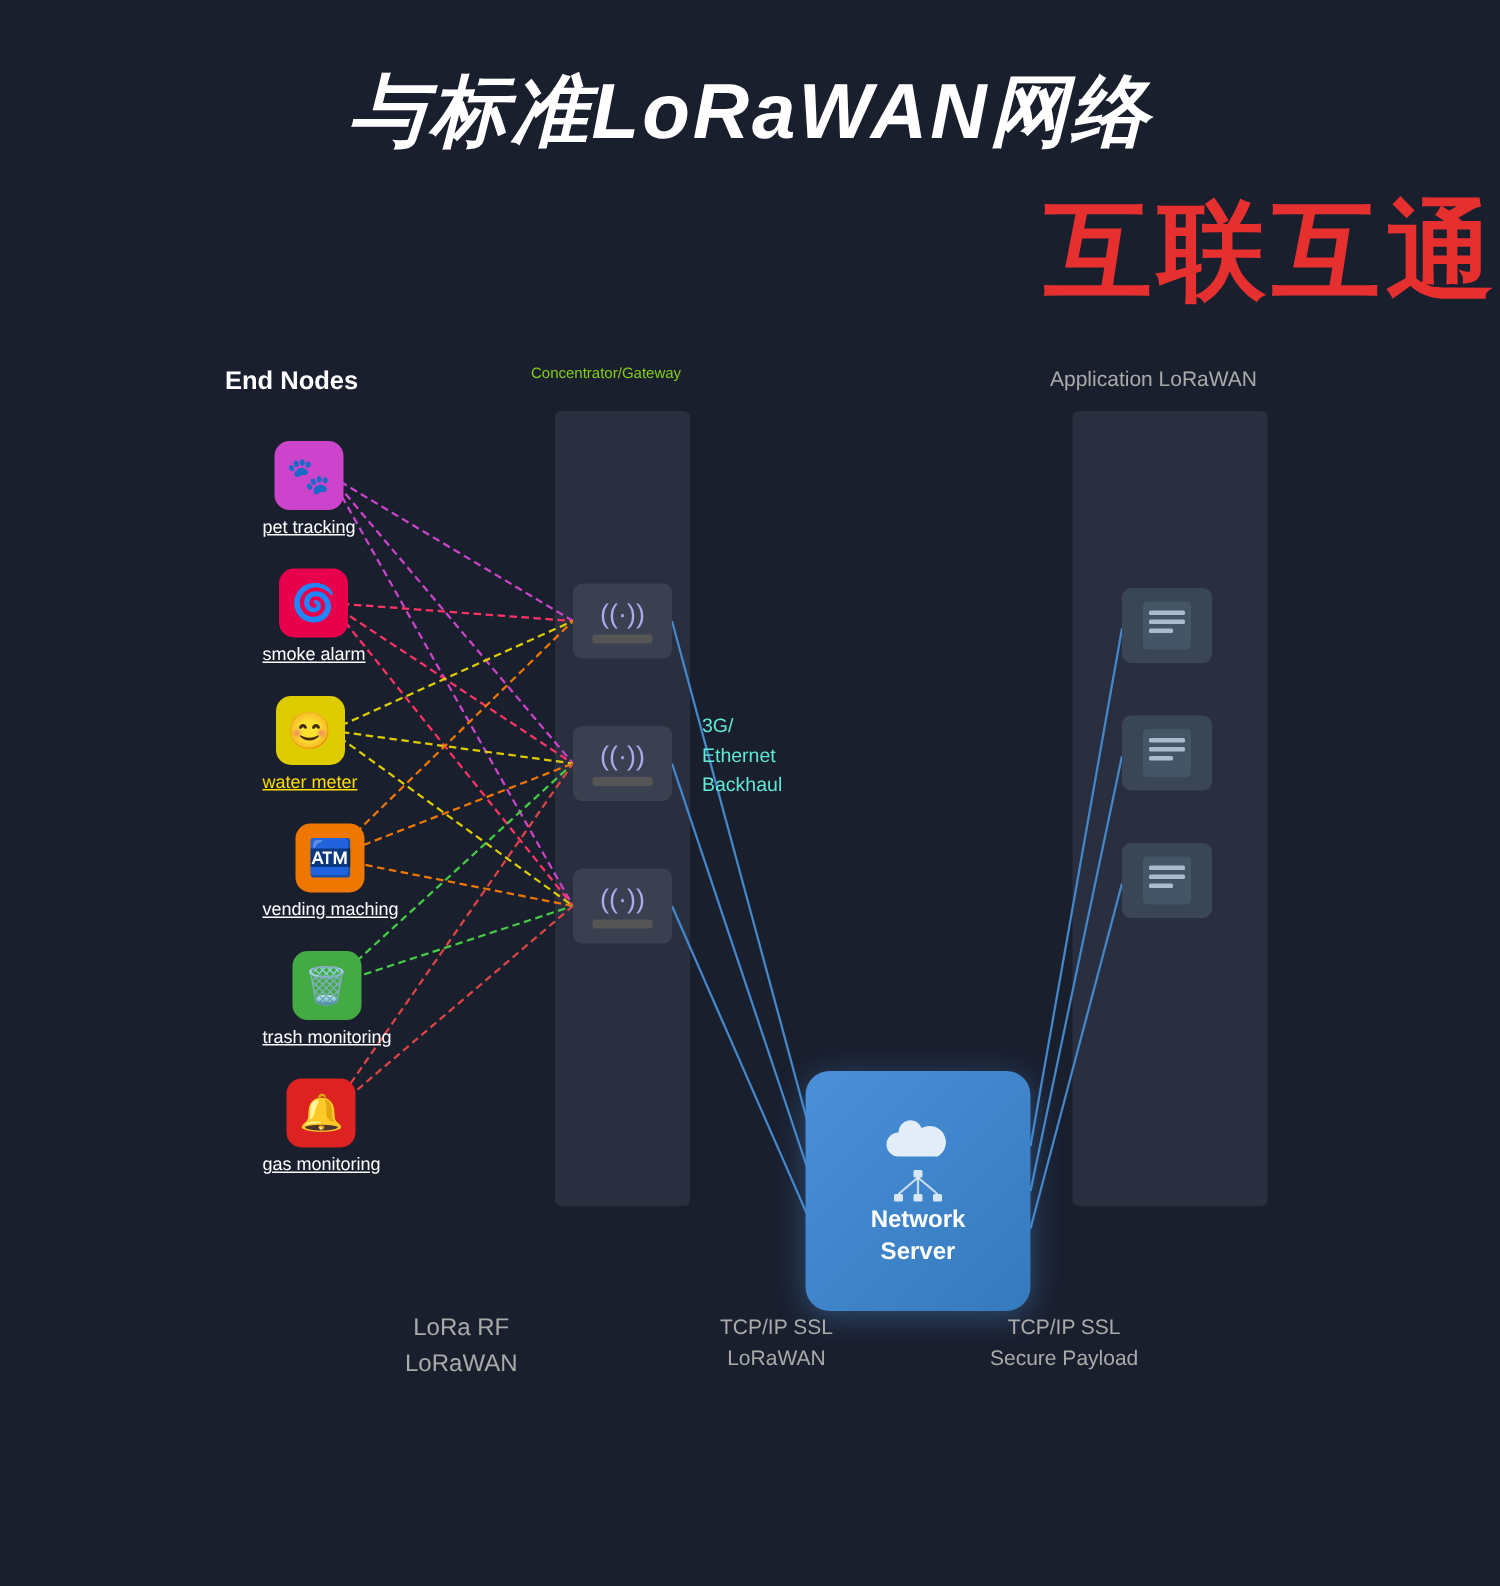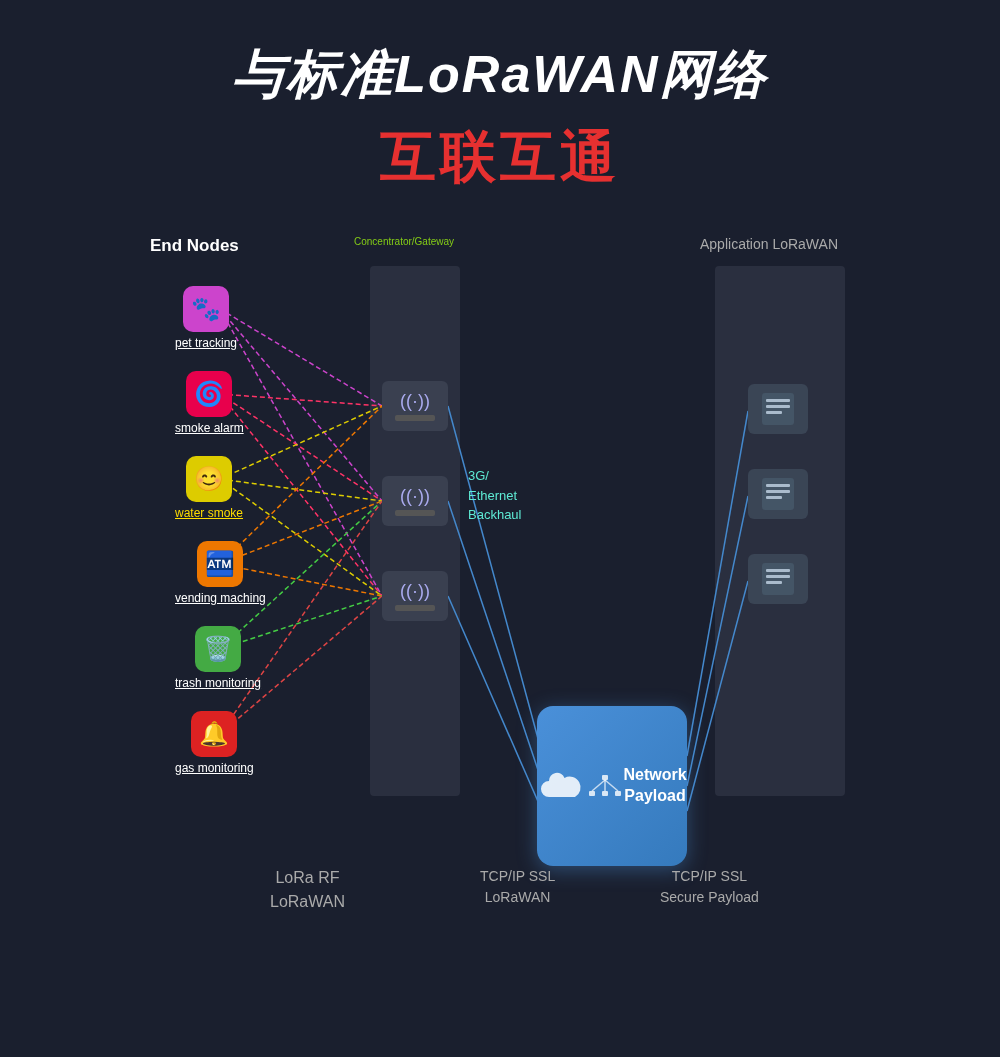--- a/index.html
+++ b/index.html
@@ -21,32 +21,33 @@
 
     .header-line1 {
       font-size: 52px;
       font-weight: bold;
       color: #ffffff;
       letter-spacing: 2px;
       font-style: italic;
     }
 
     .header-line2 {
-      font-size: 56px;
+      font-size: 72px;
       font-weight: bold;
       color: #e63030;
       letter-spacing: 4px;
       margin-top: 10px;
+      text-align: right;
     }
 
     .diagram-area {
       position: relative;
       width: 100%;
       height: 620px;
-      margin-top: 20px;
+      margin-top: 8px;
     }
 
     
     .col-label {
       position: absolute;
       font-size: 15px;
       color: #cccccc;
       font-weight: normal;
       text-align: center;
     }
@@ -153,21 +154,21 @@
     
     .network-server {
       position: absolute;
       left: 537px;
       top: 470px;
       width: 150px;
       height: 160px;
       background: linear-gradient(135deg, #4a90d9, #357abd);
       border-radius: 16px;
       display: flex;
-      flex-direction: row;
+      flex-direction: column;
       align-items: center;
       justify-content: center;
       box-shadow: 0 4px 20px rgba(74, 144, 217, 0.4);
     }
 
     .ns-label {
       font-size: 16px;
       font-weight: bold;
       color: #ffffff;
       text-align: center;
@@ -292,21 +293,21 @@
     <div class="end-node-label">pet tracking</div>
   </div>
 
   <div class="end-node" style="top: 135px">
     <div class="end-node-icon" style="background-color: #e8004c;">🌀</div>
     <div class="end-node-label">smoke alarm</div>
   </div>
 
   <div class="end-node" style="top: 220px">
     <div class="end-node-icon" style="background-color: #ddcc00;">😊</div>
-    <div class="end-node-label" style="color: #ffdd00;">water smoke</div>
+    <div class="end-node-label" style="color: #ffdd00;">water meter</div>
   </div>
 
   <div class="end-node" style="top: 305px">
     <div class="end-node-icon" style="background-color: #ee7700;">🏧</div>
     <div class="end-node-label">vending maching</div>
   </div>
 
   <div class="end-node" style="top: 390px">
     <div class="end-node-icon" style="background-color: #44aa44;">🗑️</div>
     <div class="end-node-label">trash monitoring</div>
@@ -346,21 +347,21 @@
       <rect x="15" y="2" width="6" height="5" rx="1" fill="white" opacity="0.8"></rect>
       <rect x="2" y="18" width="6" height="5" rx="1" fill="white" opacity="0.8"></rect>
       <rect x="15" y="18" width="6" height="5" rx="1" fill="white" opacity="0.8"></rect>
       <rect x="28" y="18" width="6" height="5" rx="1" fill="white" opacity="0.8"></rect>
       <line x1="18" y1="7" x2="5" y2="18" stroke="white" stroke-width="1.5" opacity="0.7"></line>
       <line x1="18" y1="7" x2="18" y2="18" stroke="white" stroke-width="1.5" opacity="0.7"></line>
       <line x1="18" y1="7" x2="31" y2="18" stroke="white" stroke-width="1.5" opacity="0.7"></line>
     </svg>
     <div class="ns-label">
       <span>Network</span><br>
-      <span>Payload</span>
+      <span>Server</span>
     </div>
   </div>
 
   <div class="appserver-icon" style="top: 148px;">
     <svg width="40" height="36" viewBox="0 0 40 36">
       <rect x="4" y="2" width="32" height="32" rx="3" fill="#445566"></rect>
       <rect x="8" y="8" width="24" height="3" rx="1" fill="#aabbcc"></rect>
       <rect x="8" y="14" width="24" height="3" rx="1" fill="#aabbcc"></rect>
       <rect x="8" y="20" width="16" height="3" rx="1" fill="#aabbcc"></rect>
     </svg>

